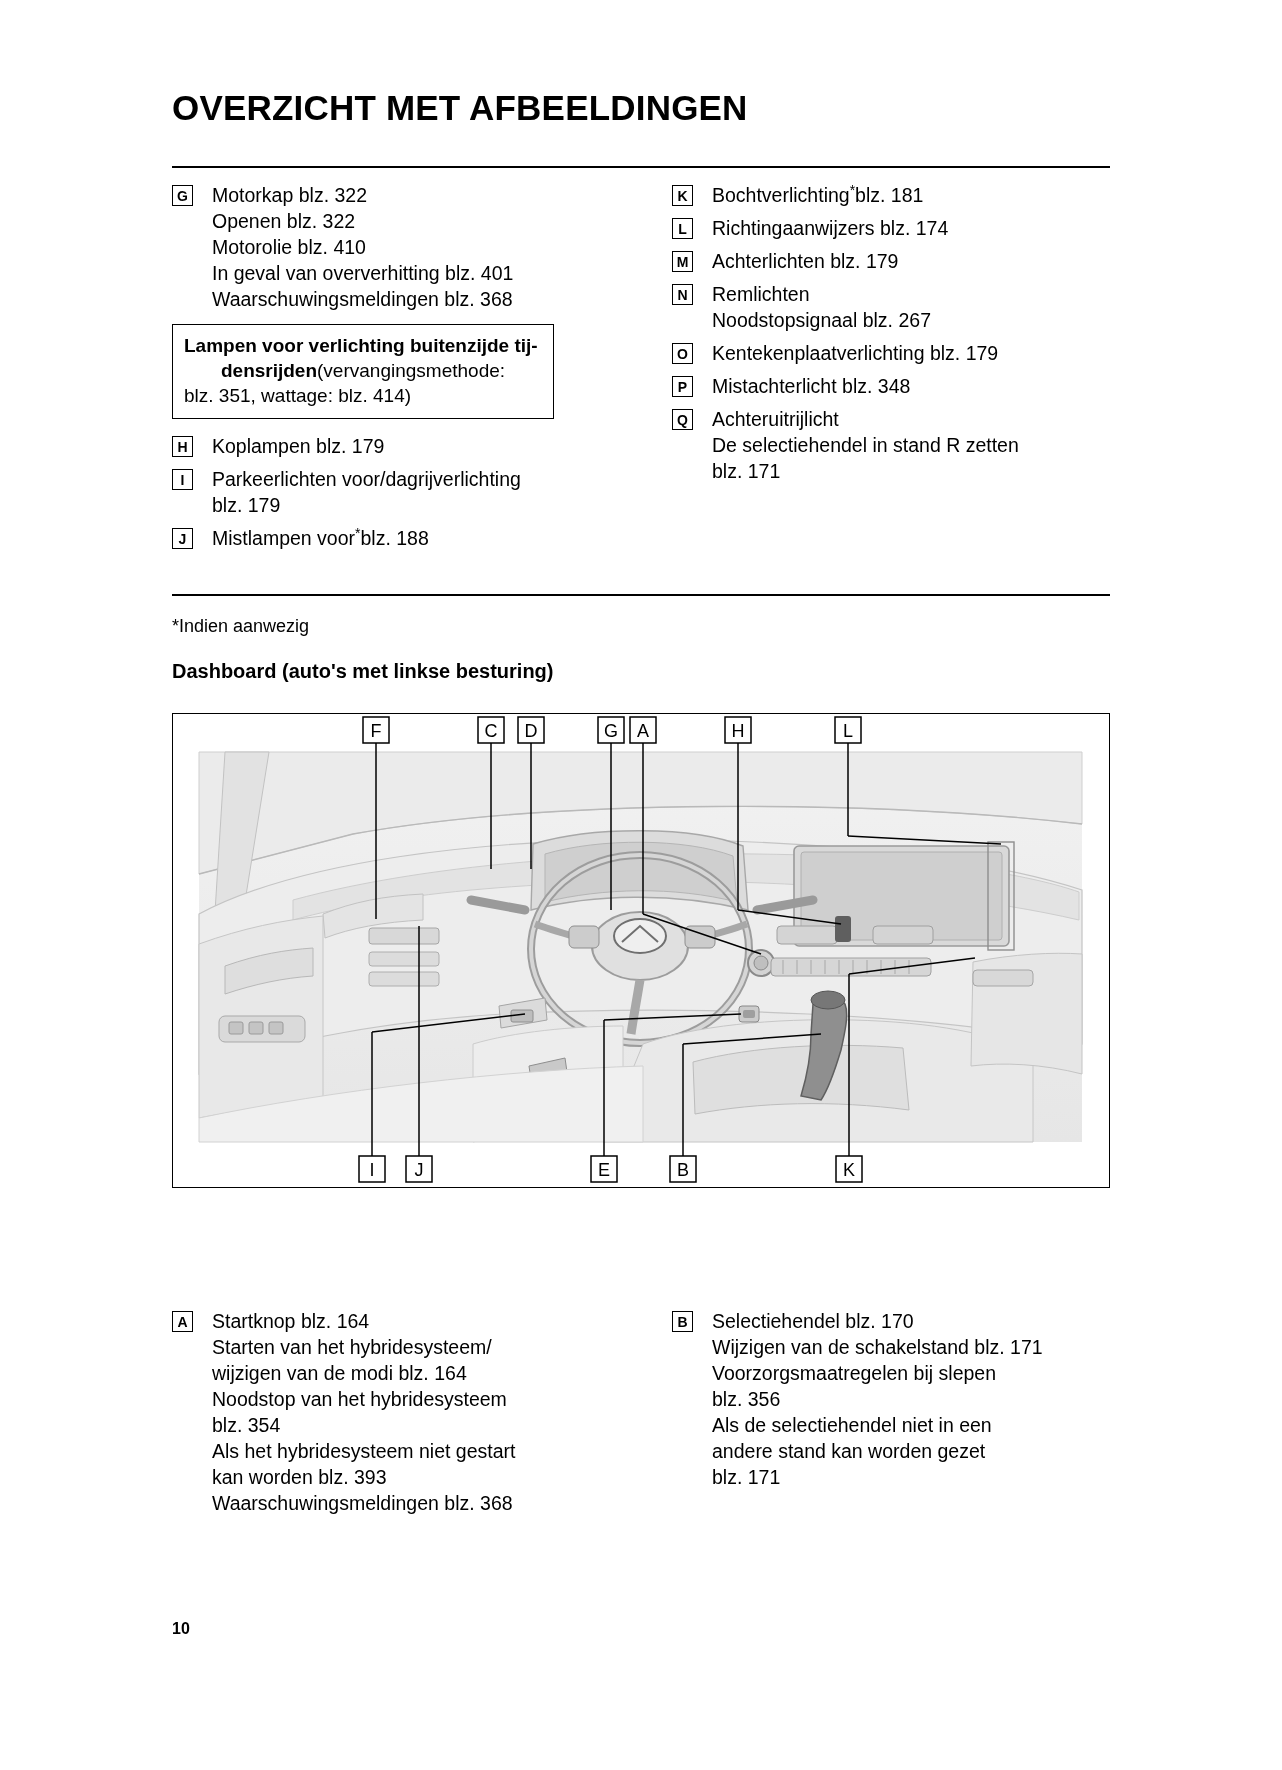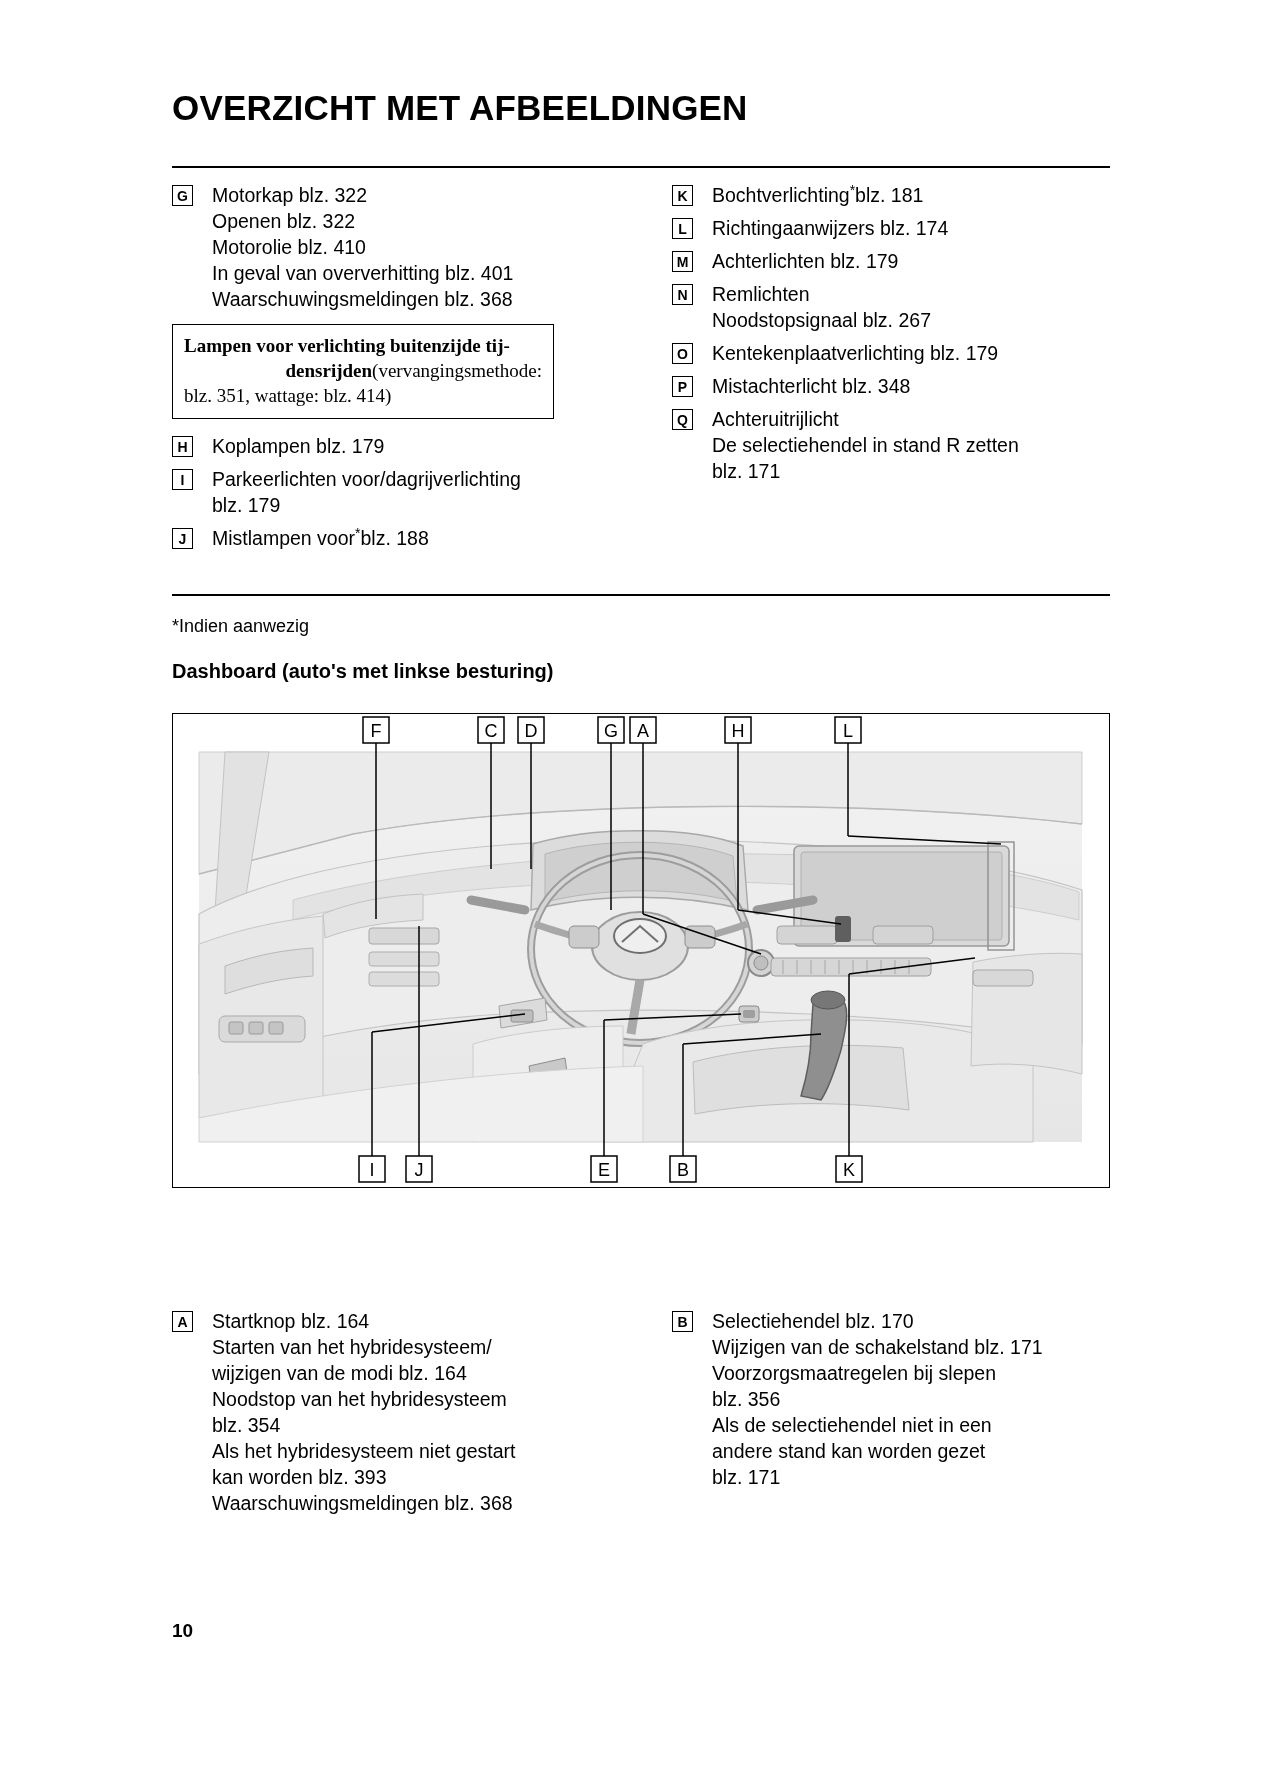--- a/index.html
+++ b/index.html
@@ -63,25 +63,24 @@
   .entry-text div { white-space: nowrap; }
   .sup { font-size: 14px; vertical-align: super; line-height: 0; }
 
   .notebox {
     border: 1.5px solid #000;
     padding: 8px 11px 10px 11px;
     margin: 12px 0 14px 0;
     width: 382px;
     font-size: 19px;
     line-height: 25px;
-    font-family: Liberation Serif, serif;
   }
   .notebox b { font-weight: bold; }
   .nb-line1 { display: flex; justify-content: space-between; }
-  .nb-line2 { display: flex; justify-content: flex-end; }
+  .nb-line2 { display: flex; justify-content: center; }
 
   .footnote {
     position: absolute;
     left: 172px;
     top: 616px;
     font-size: 18px;
   }
   .subhead {
     position: absolute;
     left: 172px;
@@ -102,21 +101,21 @@
   }
   .figure svg { display: block; }
 
   .bot-left { position: absolute; left: 172px; top: 1308px; width: 440px; }
   .bot-right { position: absolute; left: 672px; top: 1308px; width: 460px; }
 
   .pageno {
     position: absolute;
     left: 172px;
     top: 1620px;
-    font-size: 19px;
+    font-size: 16px;
     font-weight: bold;
   }
 </style>
 </head>
 <body>
 
 <div class="page">
 
   <div class="title">OVERZICHT MET AFBEELDINGEN</div>
 

